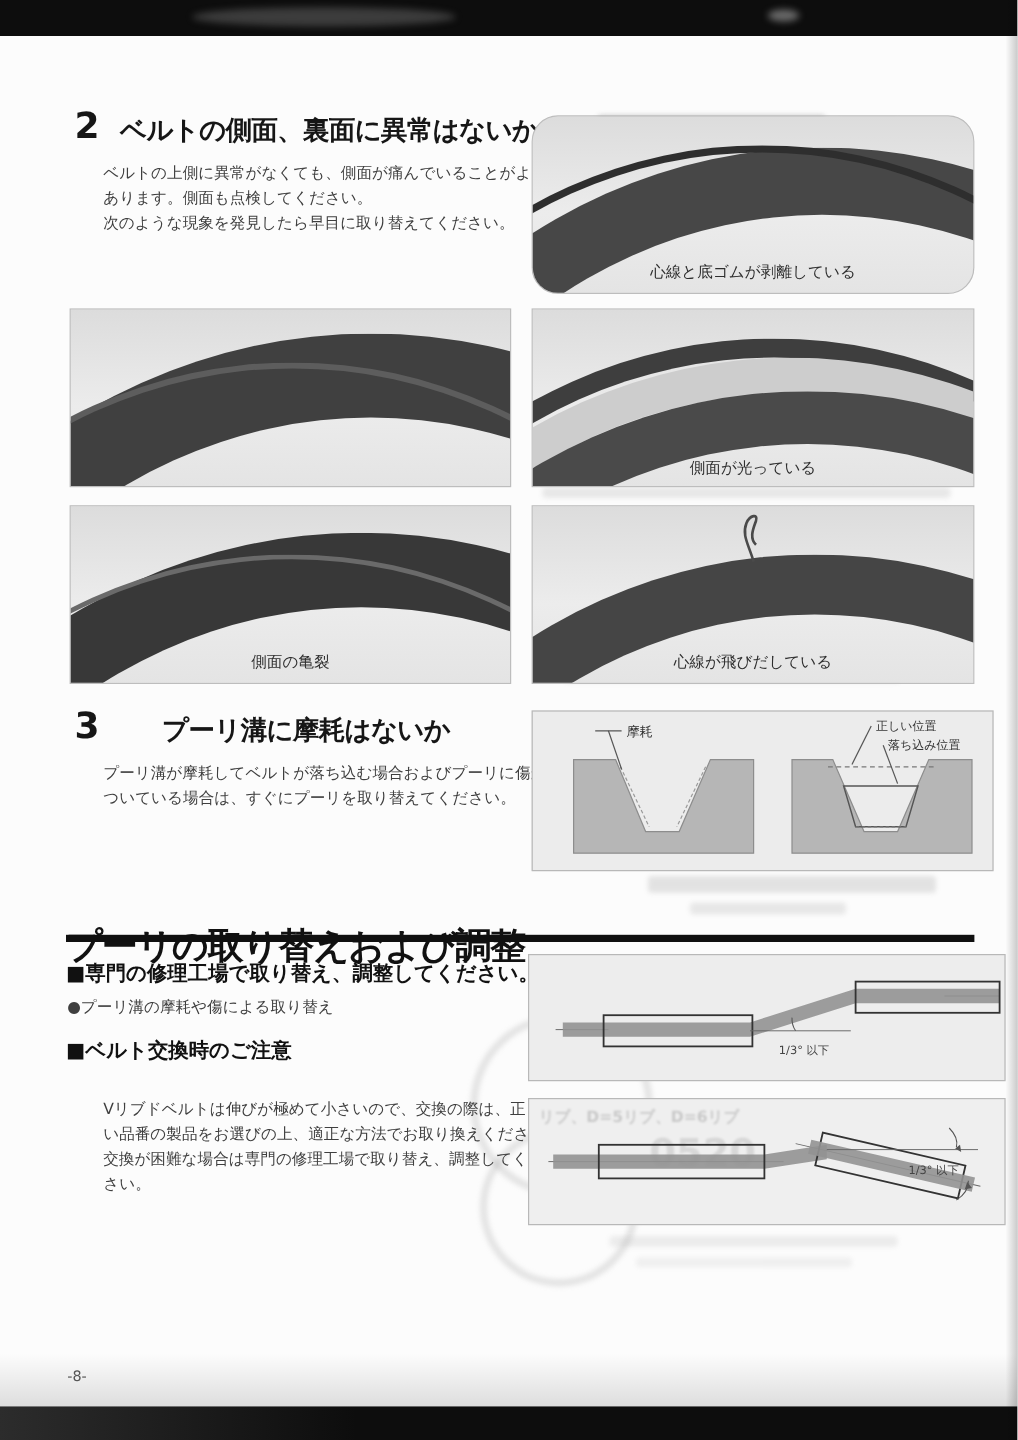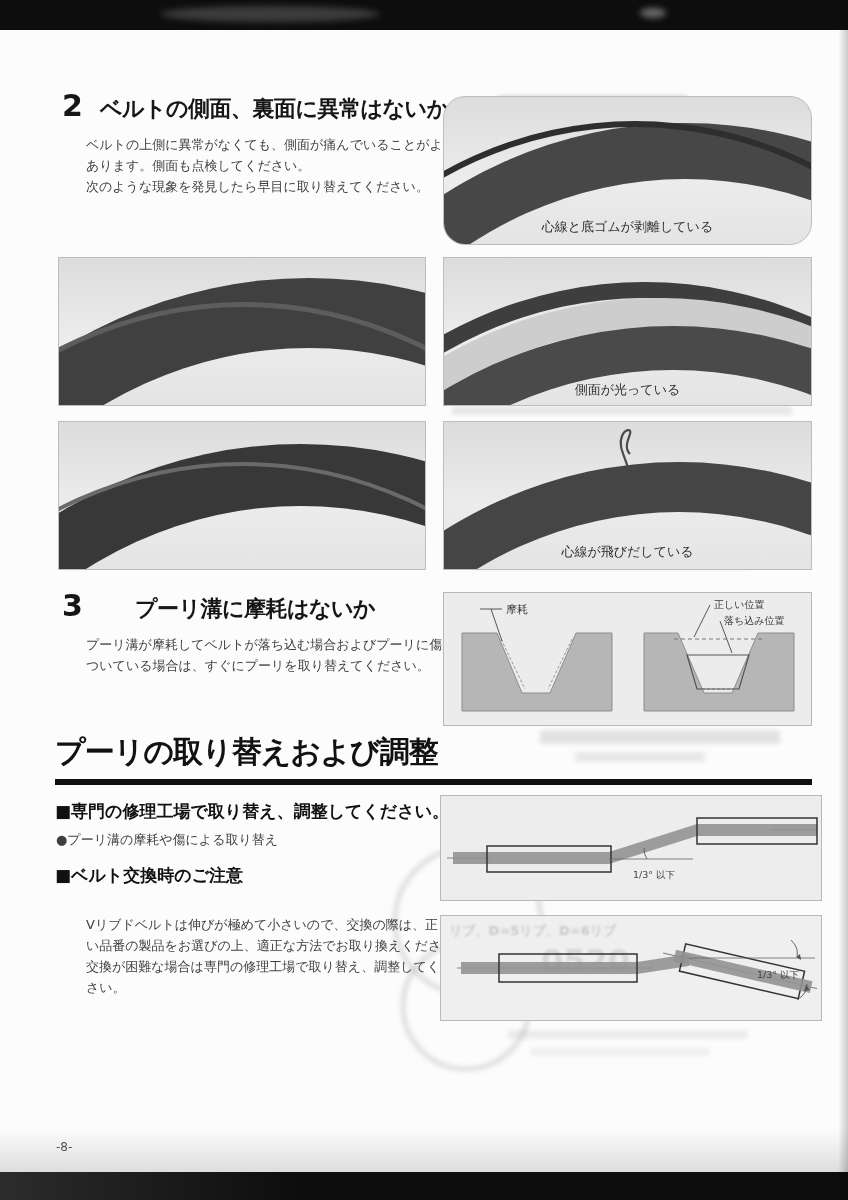--- a/index.html
+++ b/index.html
@@ -10,32 +10,32 @@
   .scanbar{position:absolute;left:0;width:848px;background:#0d0d0d;}
   .edge-right{position:absolute;top:0;right:0;width:10px;height:1200px;
         background:linear-gradient(to right, rgba(0,0,0,0), rgba(0,0,0,0.20));}
   .bottom-shade{position:absolute;left:0;top:1128px;width:848px;height:44px;
         background:linear-gradient(to bottom, rgba(0,0,0,0), rgba(0,0,0,0.12));}
   .streak{position:absolute;border-radius:50%;filter:blur(3px);}
   
   .secnum{font-size:30px;font-weight:bold;color:#161616;}
   .sectitle{font-size:22px;font-weight:bold;color:#161616;letter-spacing:-0.5px;}
   .body{font-size:13px;line-height:1.62;color:#3f3f3f;white-space:pre;}
-  .bighead{font-size:30px;font-weight:bold;color:#111;letter-spacing:-1px;}
+  .bighead{font-size:30px;font-weight:bold;color:#111;letter-spacing:-1px;margin-top:36px;}
   .rule{position:absolute;background:#101010;}
   .subhead{font-size:17px;font-weight:bold;color:#111;}
   .bullet{font-size:13px;color:#3f3f3f;line-height:1.7;}
   .pagenum{font-size:12px;color:#555;}
   
   .photo{position:absolute;overflow:hidden;border:1px solid #bdbdbd;
          background:linear-gradient(to bottom,#dcdcdc,#ececec 55%,#e4e4e4);}
   .arc{position:absolute;border-radius:50%;border-style:solid;border-color:transparent;}
   .caption{position:absolute;left:0;width:100%;text-align:center;font-size:13px;color:#2e2e2e;}
   
-  .panel{position:absolute;background:#ececec;border:1px solid #b8b8b8;}
+  .panel{position:absolute;background:#ececec;border:1px solid #b8b8b8;padding-left:16px;}
   
   .ghost{position:absolute;background:#8a8a8a;border-radius:3px;filter:blur(2px);}
   .ghost-text{position:absolute;color:#9b9b9b;font-weight:bold;filter:blur(1px);white-space:pre;}
   .ghost-circle{position:absolute;border:6px solid rgba(140,140,140,0.22);border-radius:50%;filter:blur(2px);}
   svg text{font-family:"DejaVu Sans","Liberation Sans",sans-serif;}
 </style>
 </head>
 <body>
 
 <div id="page">
@@ -86,20 +86,21 @@
   <div class="photo" style="left:443px;top:257px;width:367px;height:147px;">
     <div class="arc" style="left:-240px;top:24px;width:850px;height:920px;border-width:16px;border-top-color:#3e3e3e;"></div>
     <div class="arc" style="left:-240px;top:40px;width:850px;height:920px;border-width:30px;border-top-color:#cdcdcd;"></div>
     <div class="arc" style="left:-240px;top:68px;width:850px;height:920px;border-width:44px;border-top-color:#4a4a4a;"></div>
     <div class="caption" style="bottom:6px;">側面が光っている</div>
   </div>
 
   <div class="photo" style="left:58px;top:421px;width:366px;height:147px;">
     <div class="arc" style="left:-250px;top:22px;width:860px;height:940px;border-width:62px;border-top-color:#383838;"></div>
     <div class="arc" style="left:-250px;top:40px;width:860px;height:940px;border-width:4px;border-top-color:#6a6a6a;"></div>
+    <div class="caption" style="bottom:8px;">側面の亀裂</div>
   </div>
 
   <div class="photo" style="left:443px;top:421px;width:367px;height:147px;">
     <div class="arc" style="left:-230px;top:40px;width:830px;height:900px;border-width:50px;border-top-color:#454545;"></div>
     <svg class="abs" style="left:150px;top:2px;" width="60" height="50" viewBox="0 0 60 50">
       <path d="M34,44 C30,30 24,22 28,12 C31,5 38,4 36,10 C34,16 30,24 36,30" fill="none" stroke="#4a4a4a" stroke-width="2.2"></path>
     </svg>
     <div class="caption" style="bottom:8px;">心線が飛びだしている</div>
   </div>
 

